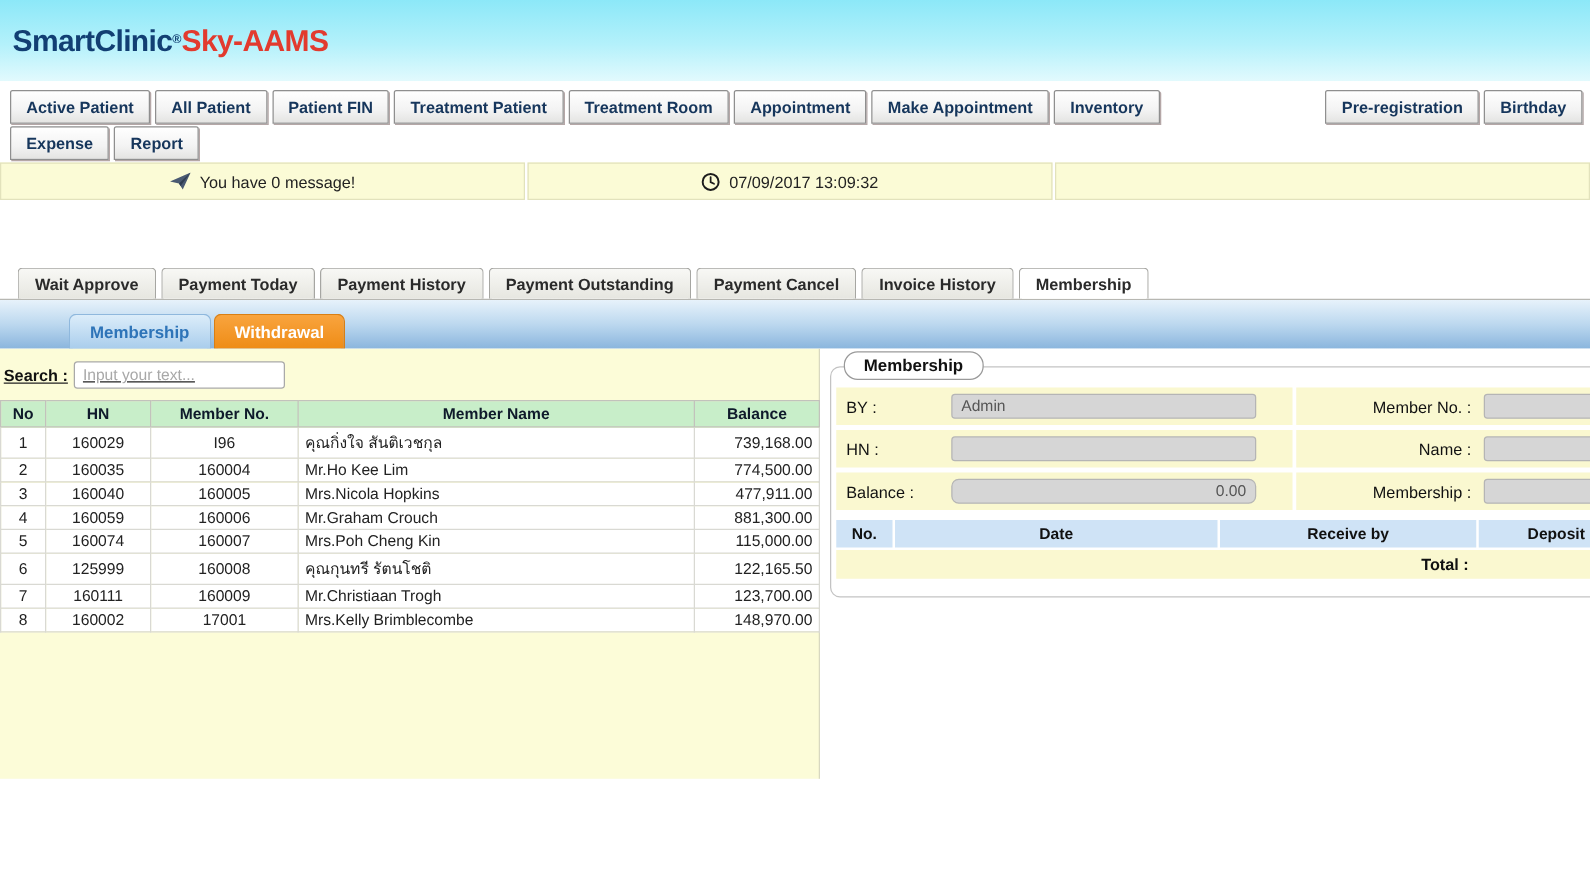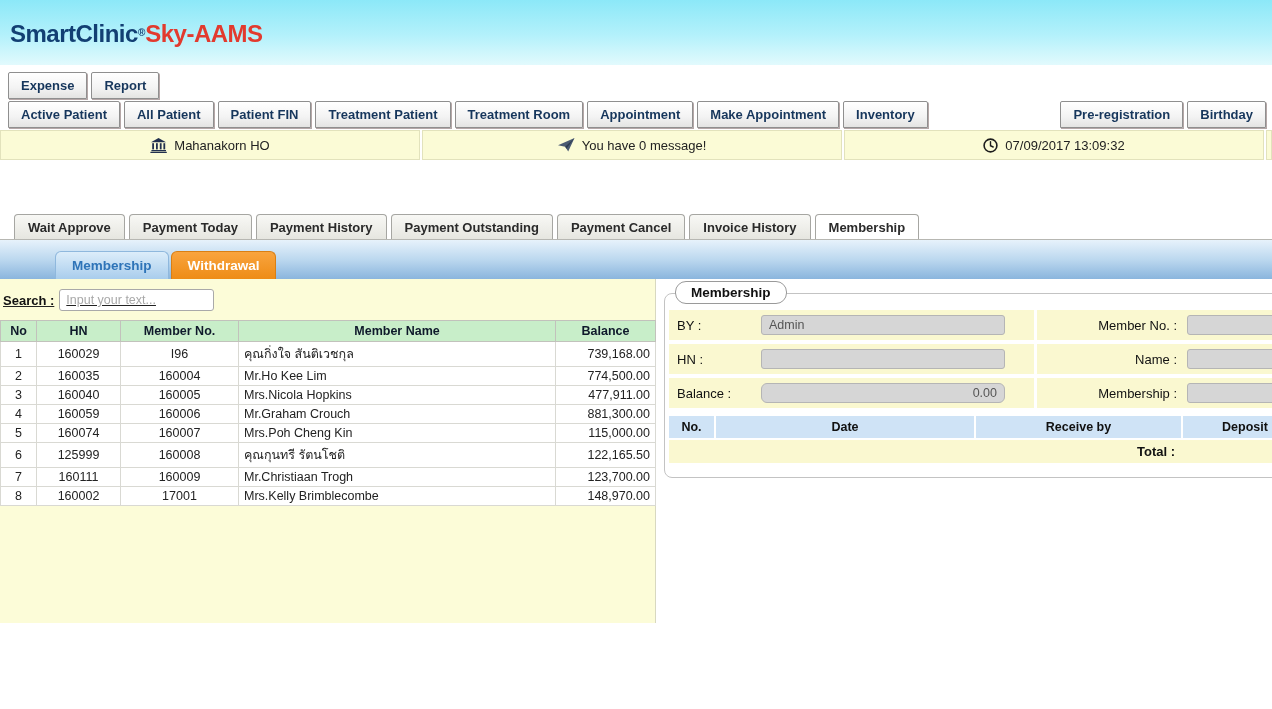--- a/index.html
+++ b/index.html
@@ -74,21 +74,21 @@
   }
   
   .content { display:flex; height:344px; background:#ffffff; }
   .left-panel {
     width:656px; background:#fcfcd8; border-right:1px solid #d8d8c0;
     padding:8px 0 0 0;
   }
   .search-row { display:flex; align-items:center; gap:5px; padding:2px 0 9px 3px;text-decoration:underline; }
   .search-label { font-weight:bold; font-size:13px; color:#111; }
   .search-input {
-    width:155px; height:22px; border:1px solid #a9a9a9; border-radius:3px;
+    width:169px; height:22px; border:1px solid #a9a9a9; border-radius:3px;
     font-size:12.5px; padding:0 6px; color:#444; background:#fff;
     font-family:"Liberation Sans", sans-serif;
   }
   .search-input::placeholder { color:#a8a8a8; }
   table.ltable { border-collapse:collapse; width:655px; font-size:12.5px; table-layout:fixed; }
   table.ltable th {
     background:#c8eec9; border:1px solid #c2c2bc; font-weight:bold;
     padding:3px 4px; color:#0f1a2b; text-align:center;
   }
   table.ltable td {
@@ -140,54 +140,40 @@
 </head>
 <body>
 
 <header class="topbar">
   <div class="logo">
     <span class="logo-smart">SmartClinic</span><span class="logo-reg">®</span><span class="logo-sky">Sky-AAMS</span>
   </div>
 </header>
 
 <nav class="mainnav">
-  <div class="nav-row">
-    <div class="tab-btn">Expense</div>
-    <div class="tab-btn">Report</div>
-  </div>
   <div class="nav-row">
     <div class="tab-btn">Active Patient</div>
     <div class="tab-btn">All Patient</div>
     <div class="tab-btn">Patient FIN</div>
     <div class="tab-btn">Treatment Patient</div>
     <div class="tab-btn">Treatment Room</div>
     <div class="tab-btn">Appointment</div>
     <div class="tab-btn">Make Appointment</div>
     <div class="tab-btn">Inventory</div>
     <div class="nav-spacer"></div>
     <div class="tab-btn">Pre-registration</div>
     <div class="tab-btn">Birthday</div>
   </div>
+  <div class="nav-row">
+    <div class="tab-btn">Expense</div>
+    <div class="tab-btn">Report</div>
+  </div>
 </nav>
 
 <div class="infobar">
-  <div class="info-cell fixed">
-    <span class="icn">
-      <svg width="17" height="15" viewBox="0 0 17 15">
-          <path d="M8.5 0 L16 4.2 H1 Z" fill="#22304e"></path>
-          <rect x="2.2" y="5.2" width="1.8" height="6.2" fill="#22304e"></rect>
-          <rect x="6" y="5.2" width="1.8" height="6.2" fill="#22304e"></rect>
-          <rect x="9.8" y="5.2" width="1.8" height="6.2" fill="#22304e"></rect>
-          <rect x="13.4" y="5.2" width="1.8" height="6.2" fill="#22304e"></rect>
-          <rect x="1.4" y="12" width="14.6" height="1.3" fill="#22304e"></rect>
-          <rect x="0.4" y="13.8" width="16.4" height="1.2" fill="#22304e"></rect>
-        </svg>
-    </span>
-    <span>Mahanakorn HO</span>
-  </div>
   <div class="info-cell fixed">
     <span class="icn">
       <svg width="17" height="14" viewBox="0 0 17 14">
           <path d="M0 7.2 L16.5 0 L10.2 13.5 L7.2 8.8 Z" fill="#4a5a72"></path>
           <path d="M7.2 8.8 L16.5 0 L8.4 10.8 Z" fill="#2e3c52"></path>
         </svg>
     </span>
     <span>You have 0 message!</span>
   </div>
   <div class="info-cell fixed">

